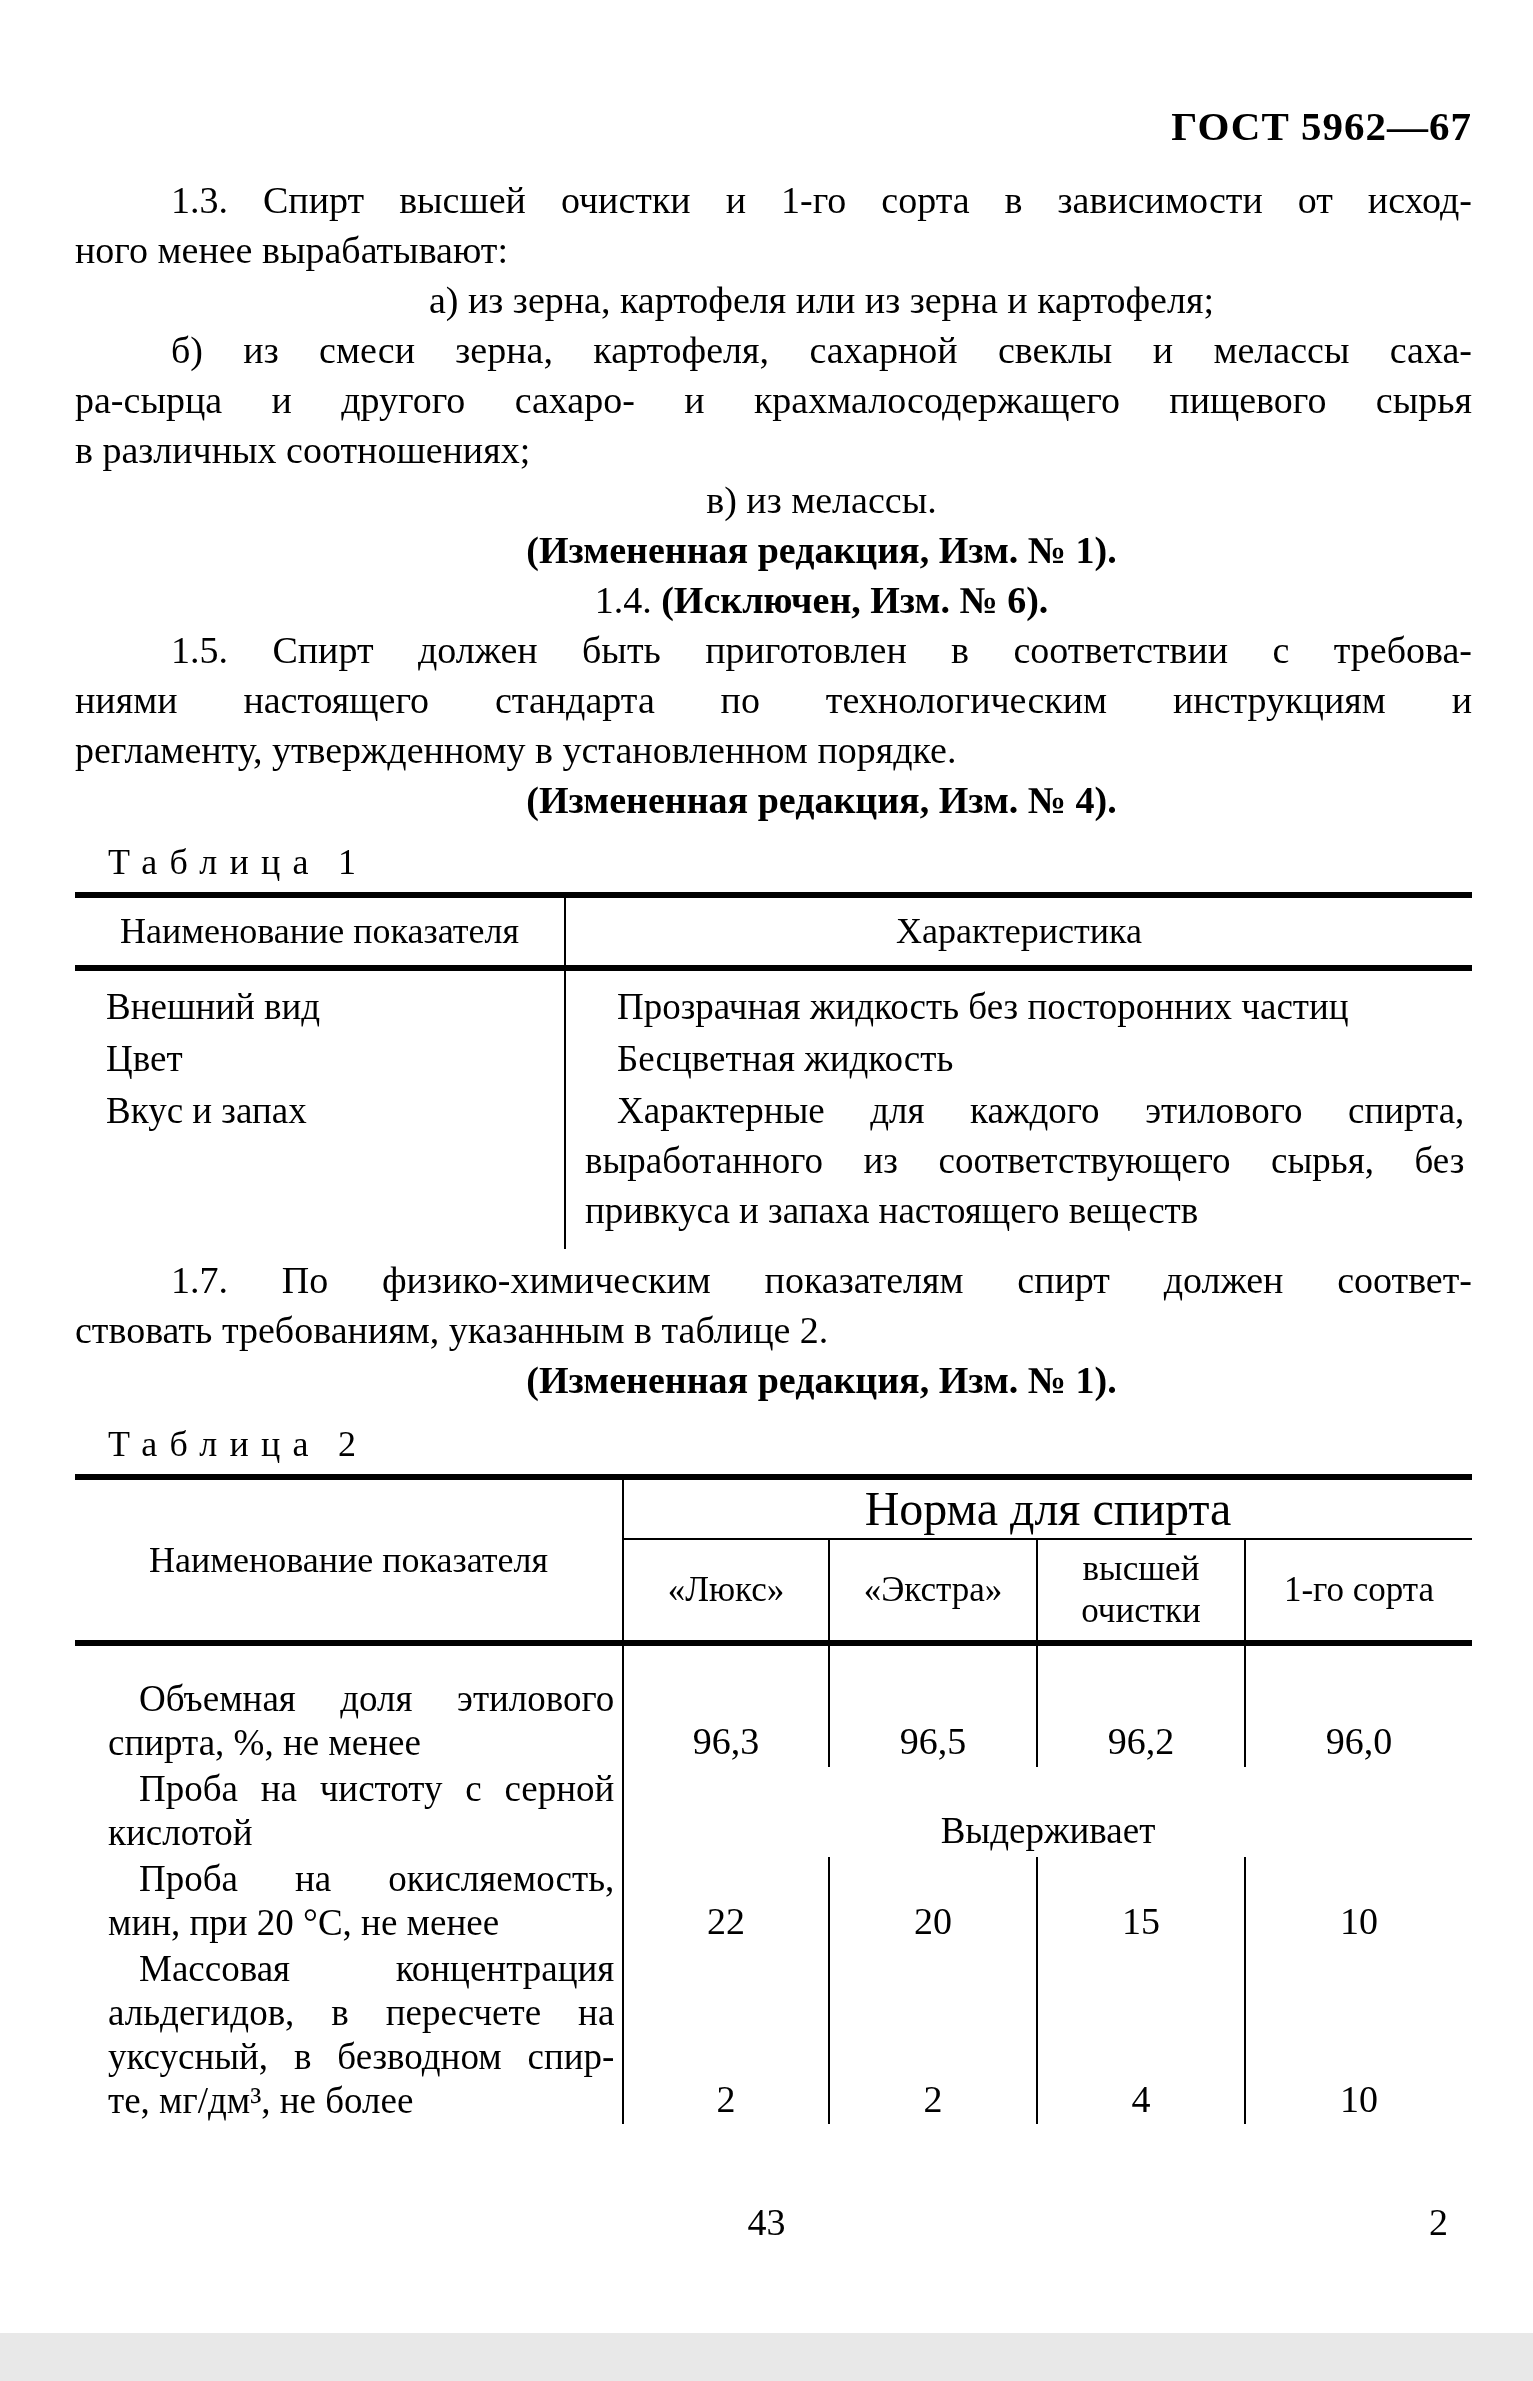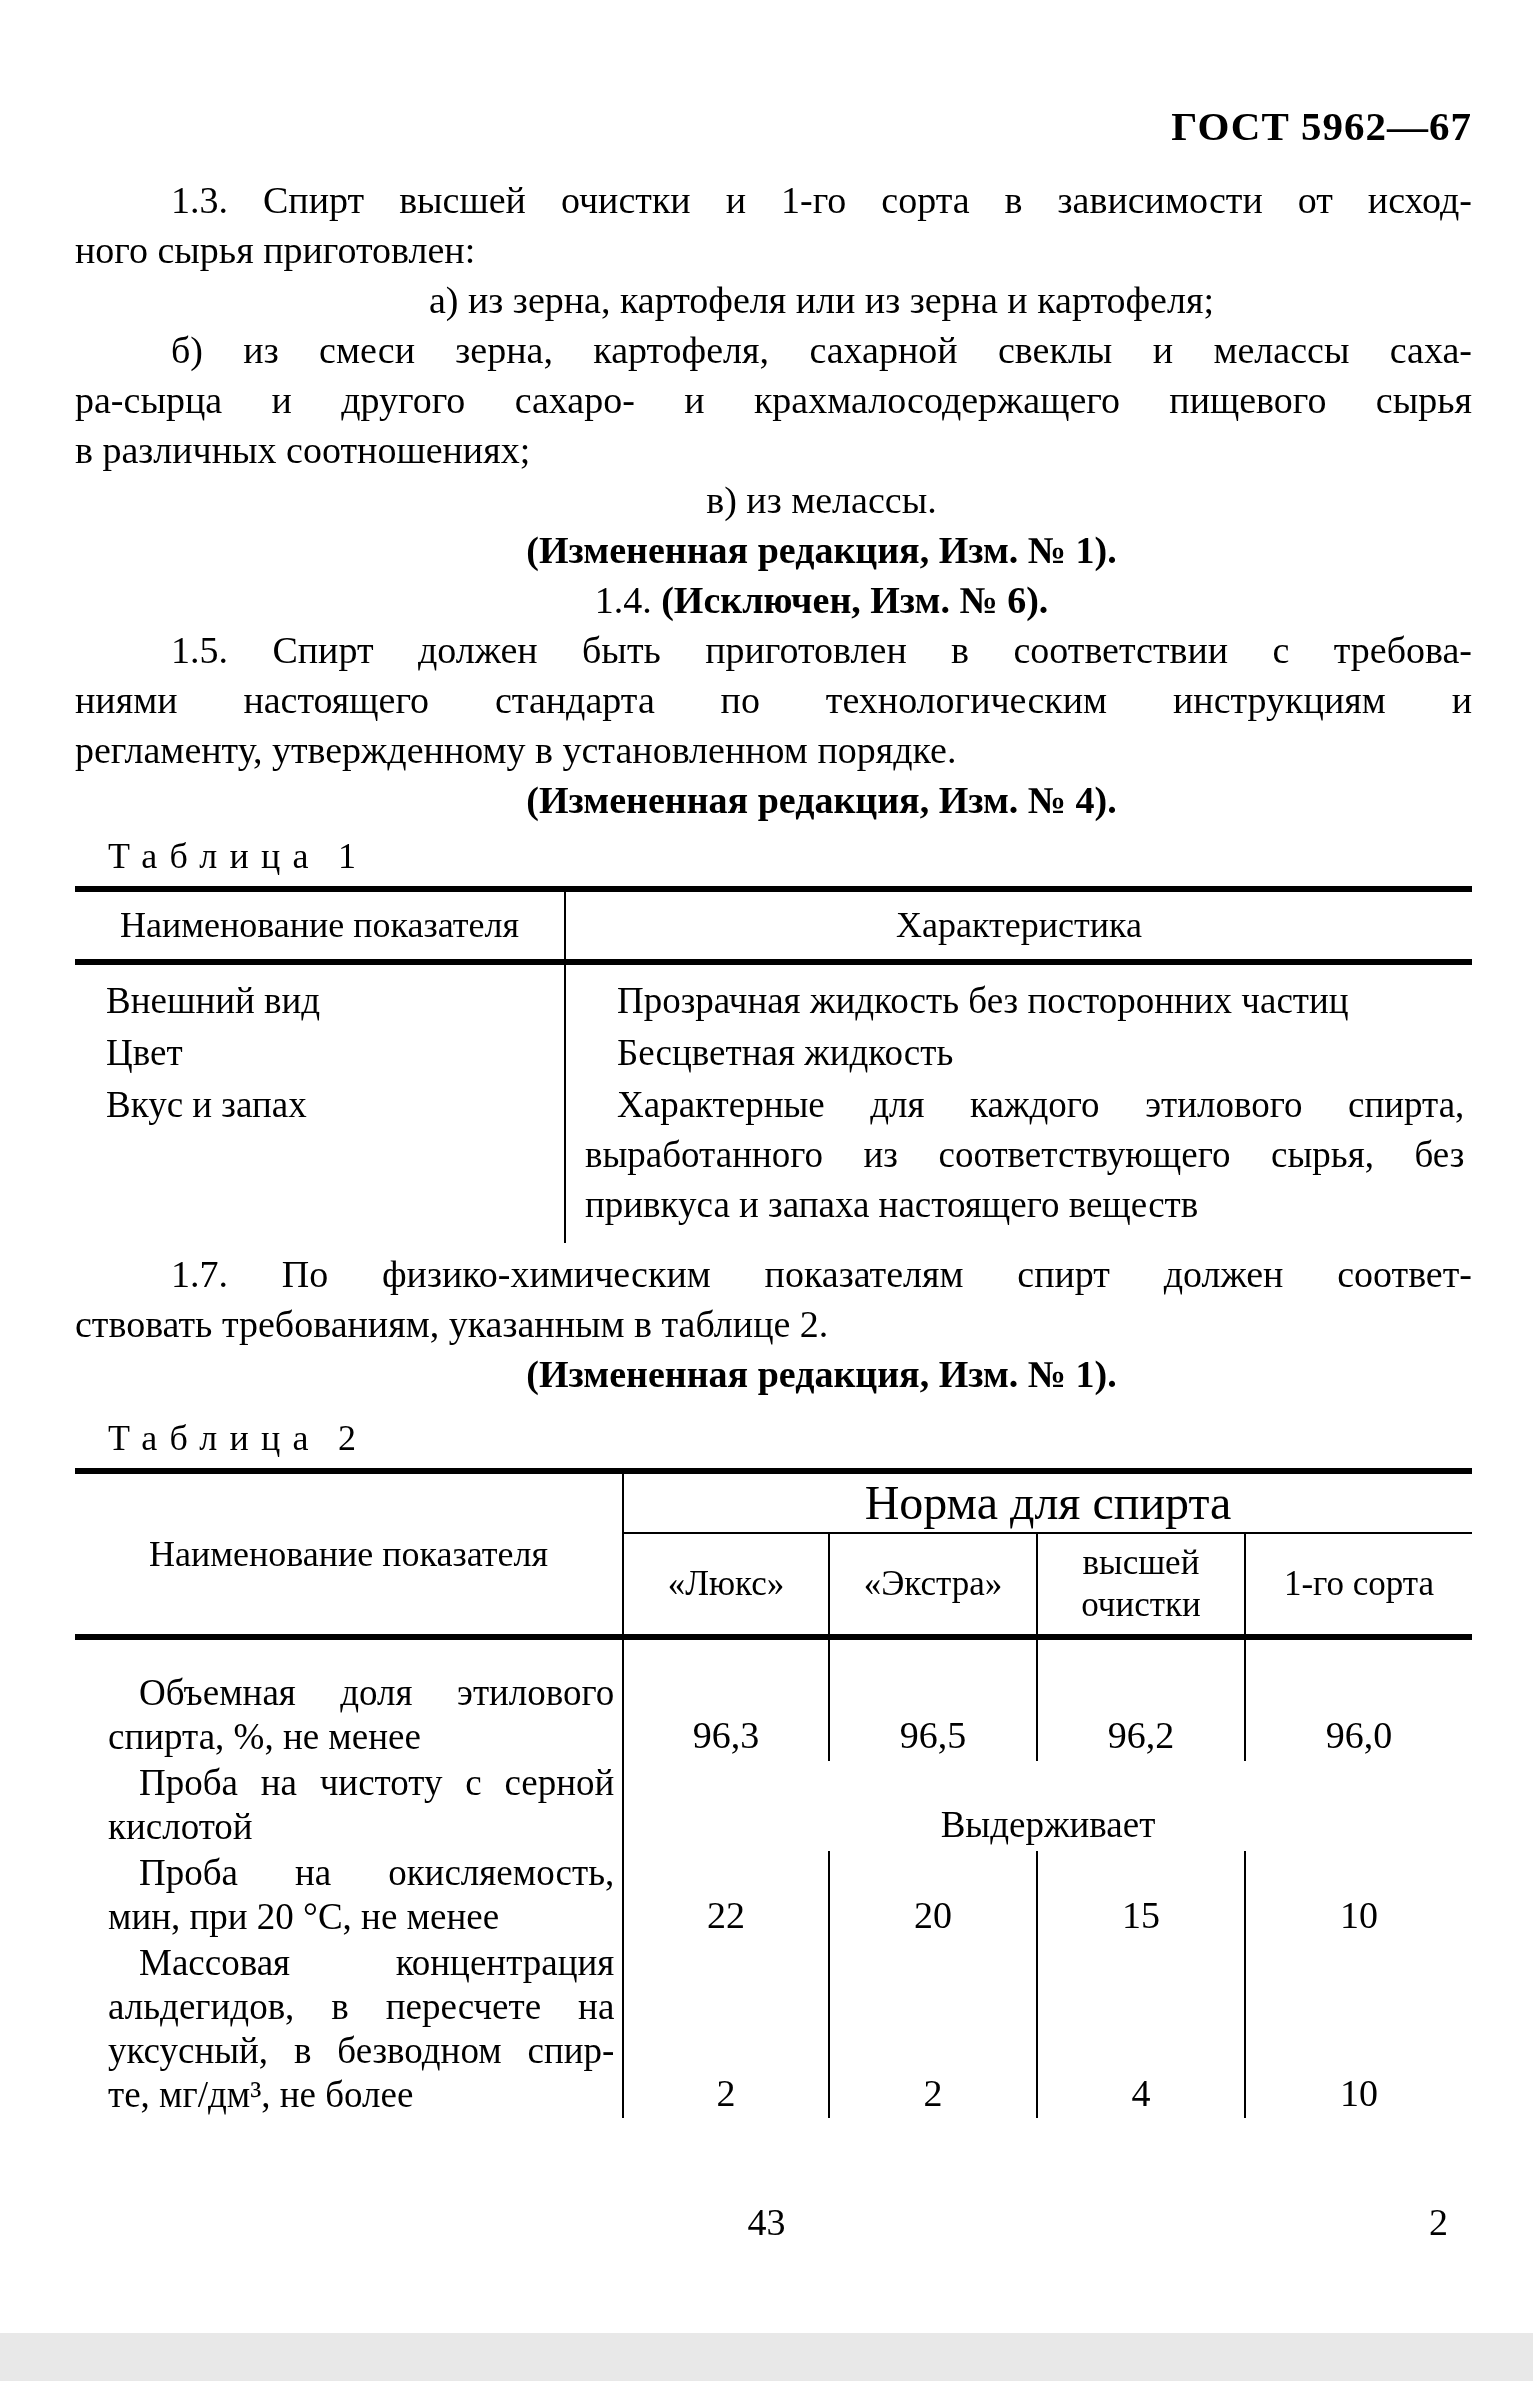--- a/index.html
+++ b/index.html
@@ -21,21 +21,21 @@
   
   .para .line { font-size:38px; line-height:50px; }
   .line.jfull { text-align:justify; text-align-last:justify; }
   .line.pind { text-indent:96px;text-align:center; }
   .b { font-weight:bold; }
 
   
   .tcaption { font-size:36px; line-height:40px; padding-left:33px; }
   .tcaption .word { letter-spacing:0.34em; }
   .tcaption .num { margin-left:17.3px; }
-  .tcap1 { margin-top:11px; margin-bottom:9.6px; }
+  .tcap1 { margin-top:17px; margin-bottom:9.6px; }
   .tcap2 { margin-top:19px; margin-bottom:9.6px; }
 
   table { border-collapse:collapse; width:100%; table-layout:fixed; }
 
   
   .t1 { border-top:6.7px solid #000; margin-bottom:5.8px; }
   .t1 th {
     font-weight:normal; font-size:36px; text-align:center;
     padding:12.5px 5.8px; border-bottom:6.7px solid #000; vertical-align:middle;
   }
@@ -94,21 +94,21 @@
 
 <div class="page">
 
   <div class="gost-header">ГОСТ 5962—67</div>
 
   <div class="content">
 
     <div id="paras1">
         <div class="para">
           <div class="line pind jfull"><span>1.3. Спирт высшей очистки и 1-го сорта в зависимости от исход-</span></div>
-          <div class="line"><span>ного сырья приготовлен:</span></div>
+          <div class="line"><span>ного менее вырабатывают:</span></div>
         </div>
         <div class="para">
           <div class="line pind"><span>а) из зерна, картофеля или из зерна и картофеля;</span></div>
         </div>
         <div class="para">
           <div class="line pind jfull"><span>б) из смеси зерна, картофеля, сахарной свеклы и мелассы саха-</span></div>
           <div class="line jfull"><span>ра-сырца и другого сахаро- и крахмалосодержащего пищевого сырья</span></div>
           <div class="line"><span>в различных соотношениях;</span></div>
         </div>
         <div class="para">

